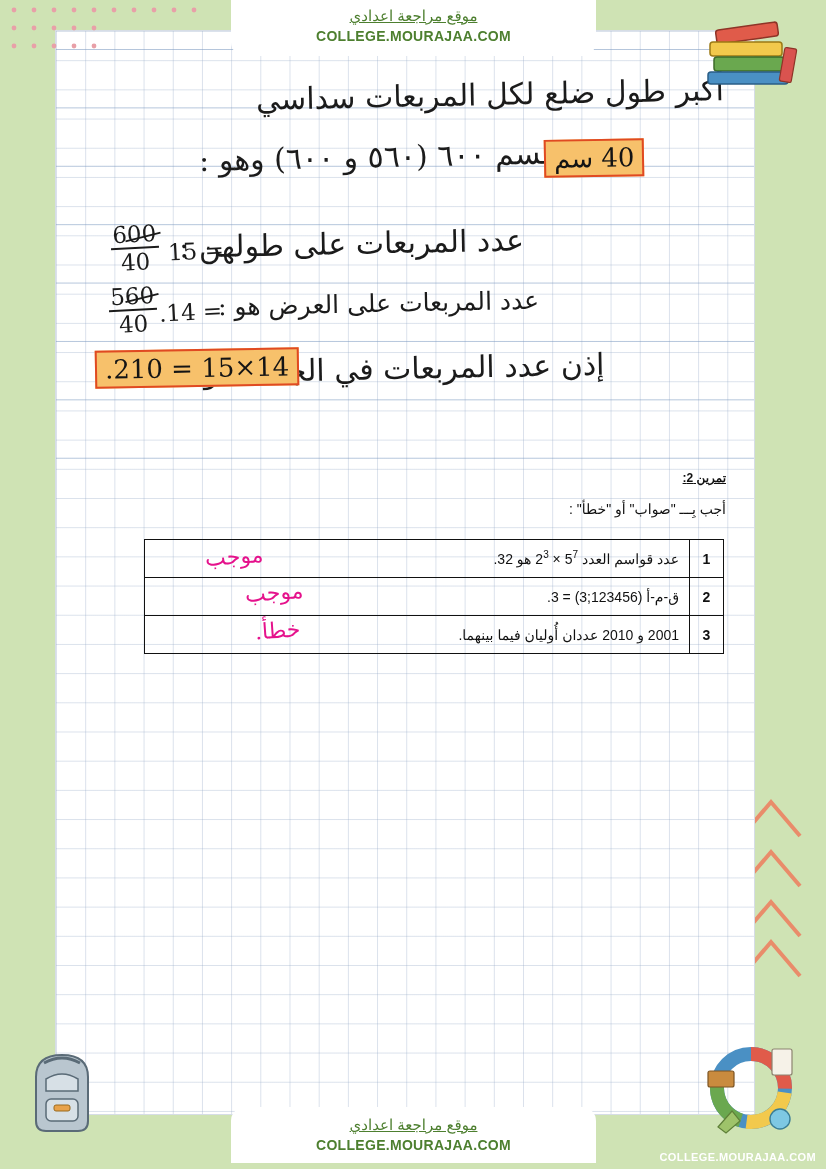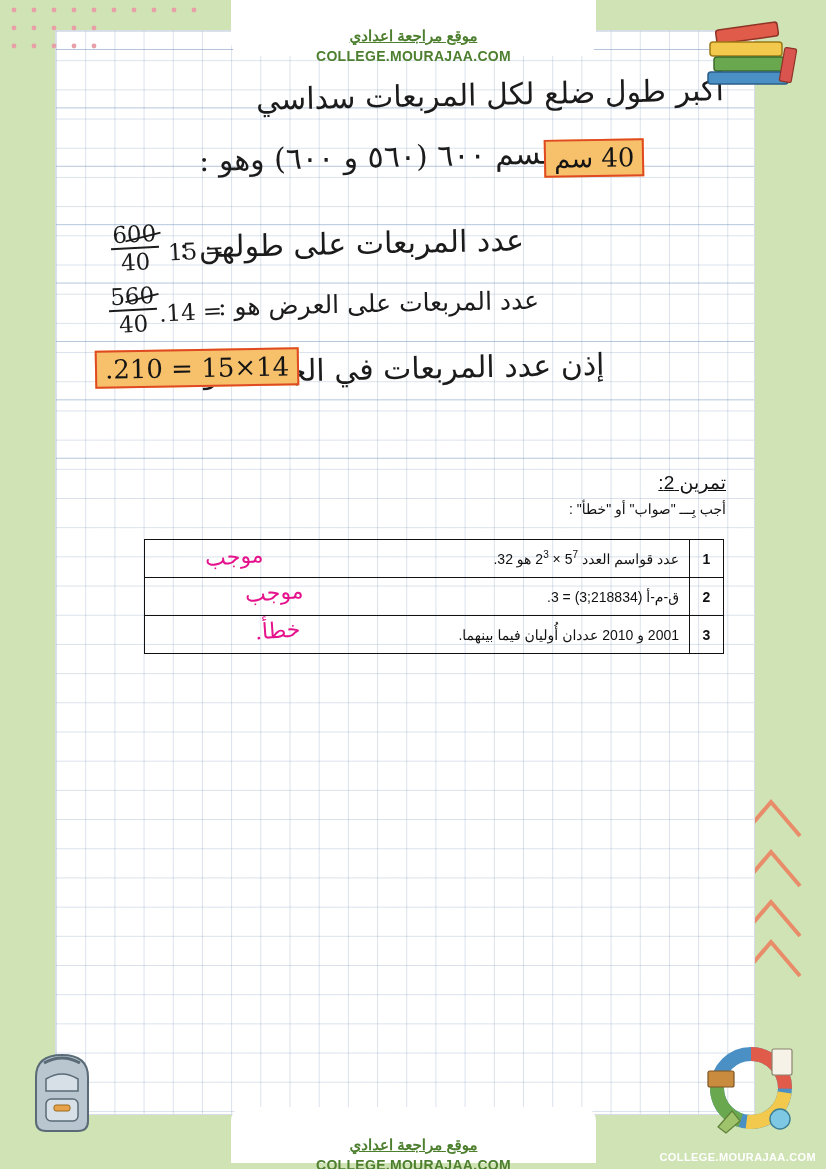--- a/index.html
+++ b/index.html
@@ -53,24 +53,23 @@
     height: 56px;
     background: #ffffff;
     border-radius: 0 0 14px 14px;
     text-align: center;
     padding-top: 6px;
     z-index: 6;
   }
   .banner-title {
     color: #4d7f2f;
     font-size: 15px;
-    font-weight: bold;
+    font-weight: normal;
     text-decoration: underline;
     line-height: 20px;
-    margin-top: 20px;
   }
   .banner-url {
     color: #4d7f2f;
     font-size: 14px;
     font-weight: bold;
     letter-spacing: .3px;
     line-height: 20px;
   }
 
   
@@ -151,22 +150,22 @@
     transform: rotate(-3deg);
     white-space: nowrap;
   }
   .strike { position: absolute; height: 2px; background: #1b1b1b; transform: rotate(-14deg); }
 
   
   .ex-title {
     position: absolute;
     right: 28px;
     top: 440px;
-    font-size: 19px;
-    font-weight: normal;
+    font-size: 12px;
+    font-weight: bold;
     color: #111;
     text-decoration: underline;
     direction: rtl;
   }
   .ex-instr {
     position: absolute;
     right: 28px;
     top: 470px;
     font-size: 14px;
     color: #111;
@@ -286,21 +285,21 @@
         <tr>
       <td class="idx">1</td>
       <td class="stmt">
         <span>عدد قواسم العدد 5<sup>7</sup> × 2<sup>3</sup> هو 32.</span>
         <span class="pink" style="left:60px; top:4px;">موجب</span>
       </td>
     </tr>
     <tr>
       <td class="idx">2</td>
       <td class="stmt">
-        <span>ق‑م‑أ (218834;3) = 3.</span>
+        <span>ق‑م‑أ (123456;3) = 3.</span>
         <span class="pink" style="left:100px; top:2px;">موجب</span>
       </td>
     </tr>
     <tr>
       <td class="idx">3</td>
       <td class="stmt">
         <span>2001 و 2010 عددان أُوليان فيما بينهما.</span>
         <span class="pink" style="left:110px; top:2px;">خطأ.</span>
       </td>
     </tr>

